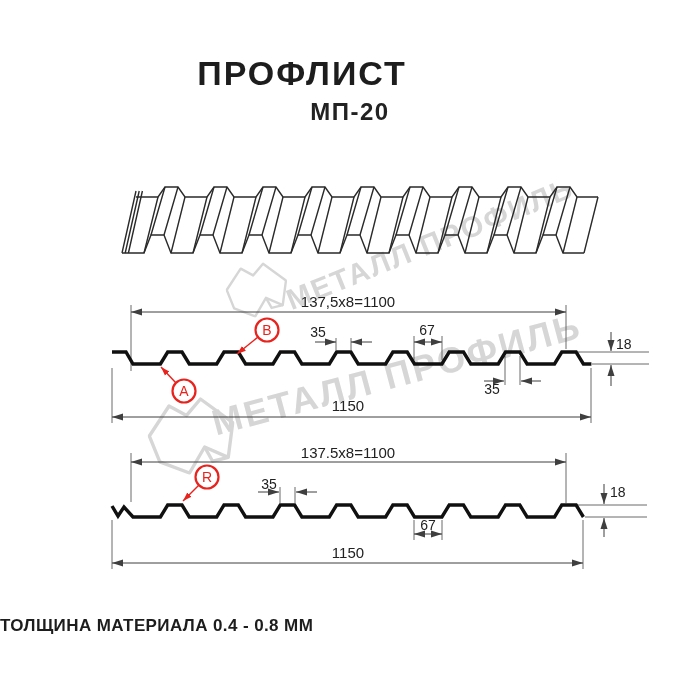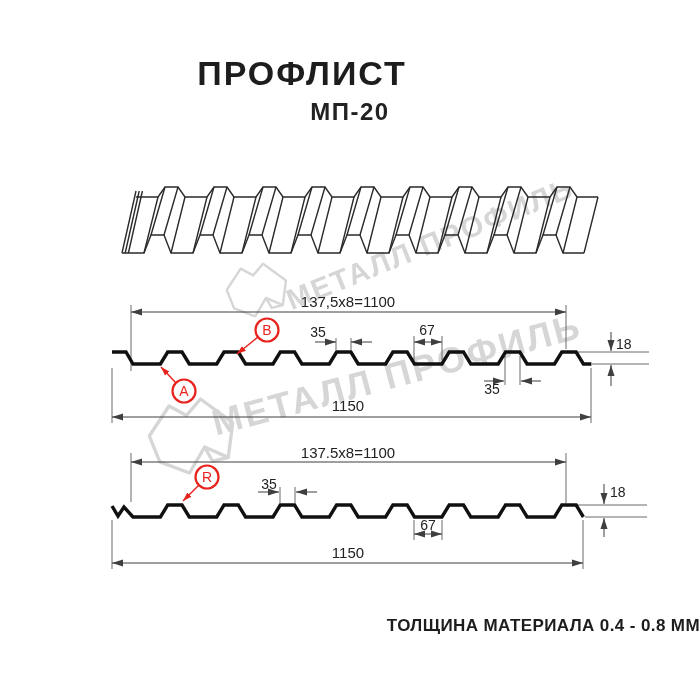--- a/index.html
+++ b/index.html
@@ -2,21 +2,21 @@
 <html style="--accent_red: #e8231d; --watermark_gray: #d6d6d6; --drawing_black: #101010;"><head>
 <meta charset="utf-8">
 <style>
   html,body{margin:0;padding:0;background:#fff;}
   .stage{position:relative;width:700px;height:700px;background:#ffffff;overflow:hidden;
          font-family:"Liberation Sans",sans-serif;}
   .page-title{position:absolute;left:0;top:54px;width:604px;text-align:center;
     font-size:34px;font-weight:800;letter-spacing:2px;color:#1d1d1d;}
   .page-subtitle{position:absolute;left:0;top:98px;width:700px;text-align:center;
     font-size:24px;font-weight:700;letter-spacing:1.5px;color:#222;}
-  .page-footer{position:absolute;left:0;top:616px;width:700px;text-align:right;
+  .page-footer{position:absolute;left:0;top:616px;width:700px;text-align:left;
     font-size:17px;font-weight:700;letter-spacing:0.4px;color:#1d1d1d;}
   .wm-text{position:absolute;white-space:nowrap;font-weight:700;
     color:var(--watermark_gray,#d6d6d6);transform-origin:0 50%;}
   .wm-text.one{left:288px;top:287px;font-size:29px;letter-spacing:2px;transform:rotate(-22deg);line-height:29px;}
   .wm-text.two{left:213px;top:406px;font-size:36px;letter-spacing:2.5px;transform:rotate(-15deg);line-height:36px;}
   .wm-logo{position:absolute;}
   .wm-logo.one{left:226px;top:263px;transform:rotate(-8deg);}
   .wm-logo.two{left:148px;top:398px;transform:rotate(-8deg);}
   .wm-logo polygon,.wm-logo polyline{fill:none;stroke:var(--watermark_gray,#d6d6d6);
     stroke-width:4;stroke-linejoin:round;}

